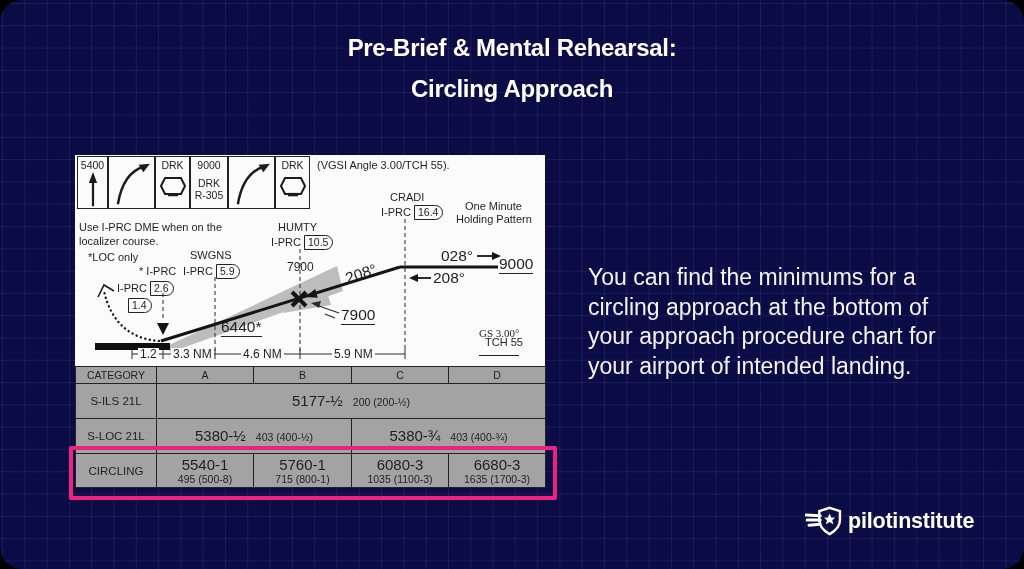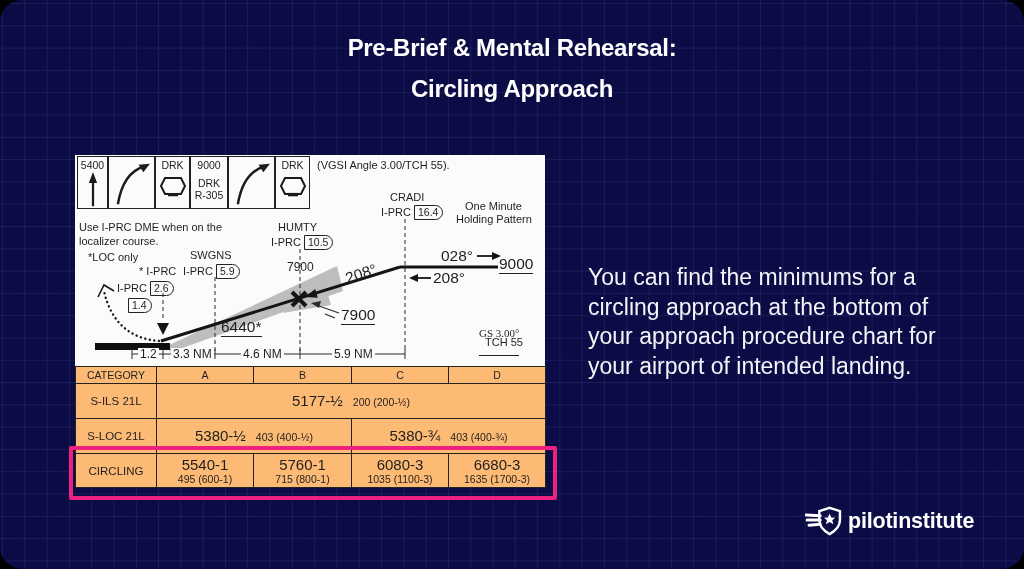--- a/index.html
+++ b/index.html
@@ -22,21 +22,21 @@
     padding-top:2px;background:#fbfbfb;z-index:2;}
   .lbl{position:absolute;font-size:11px;line-height:13px;color:#1f1f1f;white-space:nowrap;z-index:2;}
   .big{font-size:15.5px;line-height:17px;}
   .u{border-bottom:1.6px solid #222;padding-bottom:1px;}
   .dmebox{display:inline-block;border:1.2px solid #222;border-radius:0 8px 8px 0;
     padding:0 4px 1px 3px;font-size:10.5px;line-height:12px;}
   .scale-lbl{font-size:12px;background:#fbfbfb;padding:0 2px;z-index:3;}
   .overlay{position:absolute;left:0;top:0;z-index:1;}
   
   .mins{position:absolute;left:0;top:211px;width:470px;border-collapse:collapse;
-    table-layout:fixed;z-index:2;background:#fdba74;}
+    table-layout:fixed;z-index:2;background:#a3a3a3;}
   .mins td,.mins th{border:1.2px solid #222;text-align:center;vertical-align:middle;
     padding:0;font-weight:400;color:#1f1f1f;}
   .mins th{font-size:10.5px;height:16px;}
   .cat{font-size:11.5px;}
   .mainv{font-size:15px;line-height:16px;}
   .subv{font-size:10.5px;line-height:12px;}
   .inlinecell .mainv{margin-right:10px;}
   .highlight{position:absolute;left:-6px;top:291px;width:480px;height:46px;
     border:4.5px solid #ee2080;border-radius:2px;z-index:5;}
   
@@ -217,21 +217,21 @@
           <span class="mainv">5380-½</span><span class="subv">403 (400-½)</span>
         </td>
         <td colspan="2" class="inlinecell">
           <span class="mainv">5380-¾</span><span class="subv">403 (400-¾)</span>
         </td>
       </tr>
       <tr style="height:34px">
         <td class="cat">CIRCLING</td>
         <td>
           <div class="mainv">5540-1</div>
-          <div class="subv">495 (600-1)</div>
+          <div class="subv">495 (500-8)</div>
         </td>
         <td>
           <div class="mainv">5760-1</div>
           <div class="subv">715 (800-1)</div>
         </td>
         <td>
           <div class="mainv">6080-3</div>
           <div class="subv">1035 (1100-3)</div>
         </td>
         <td>

